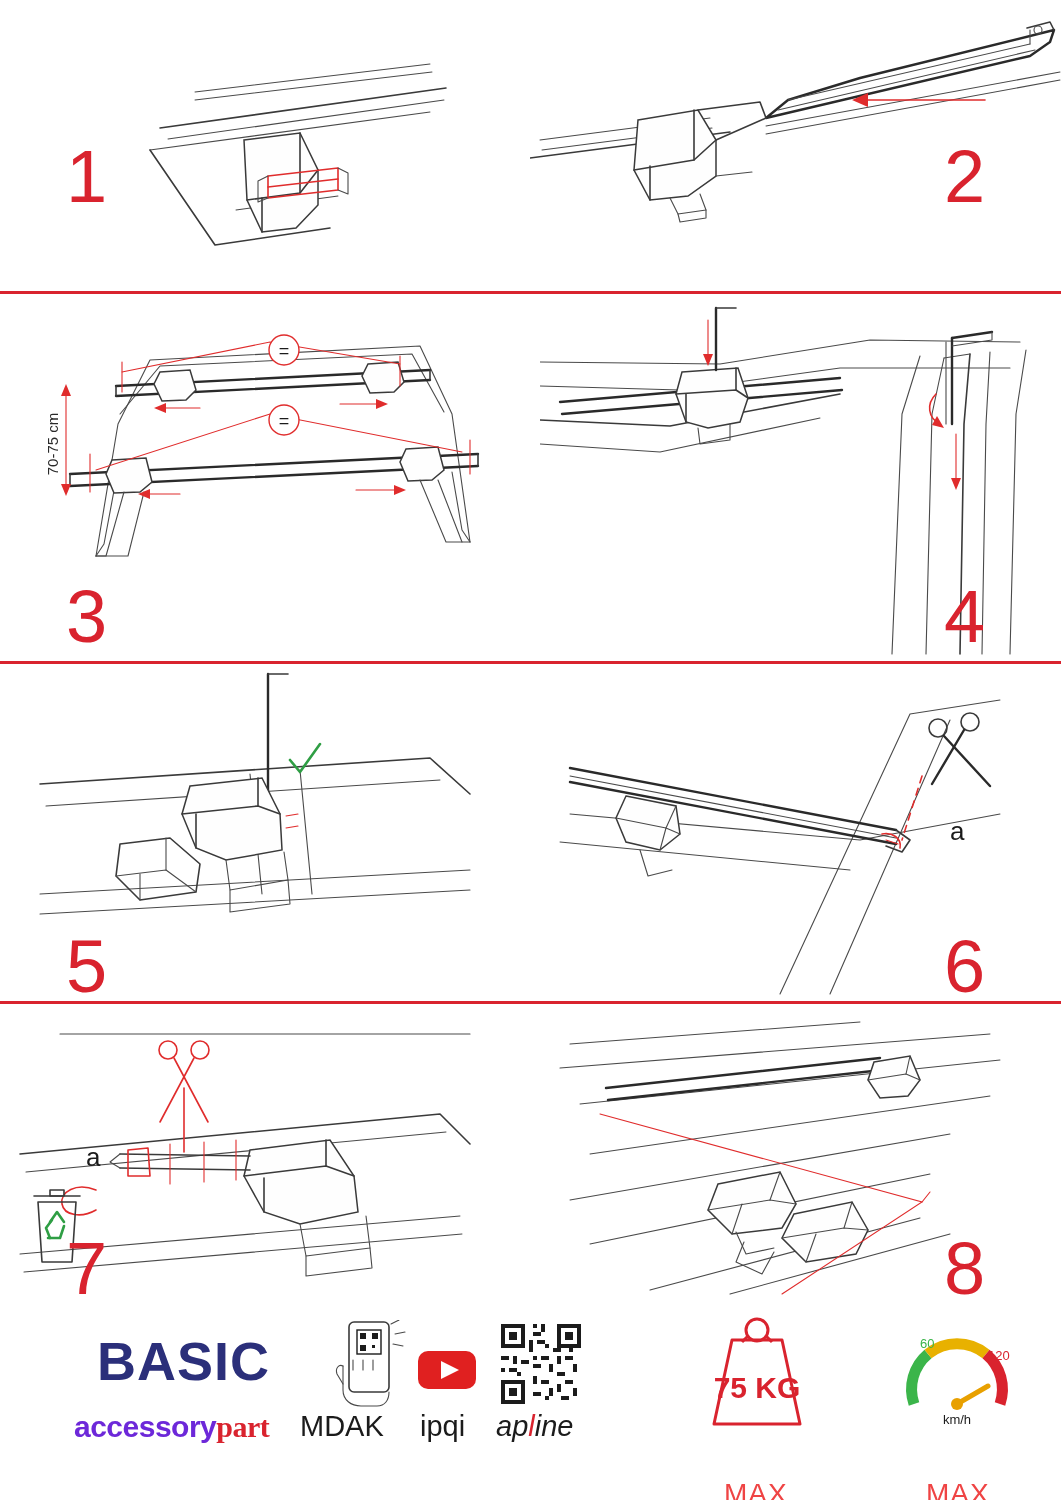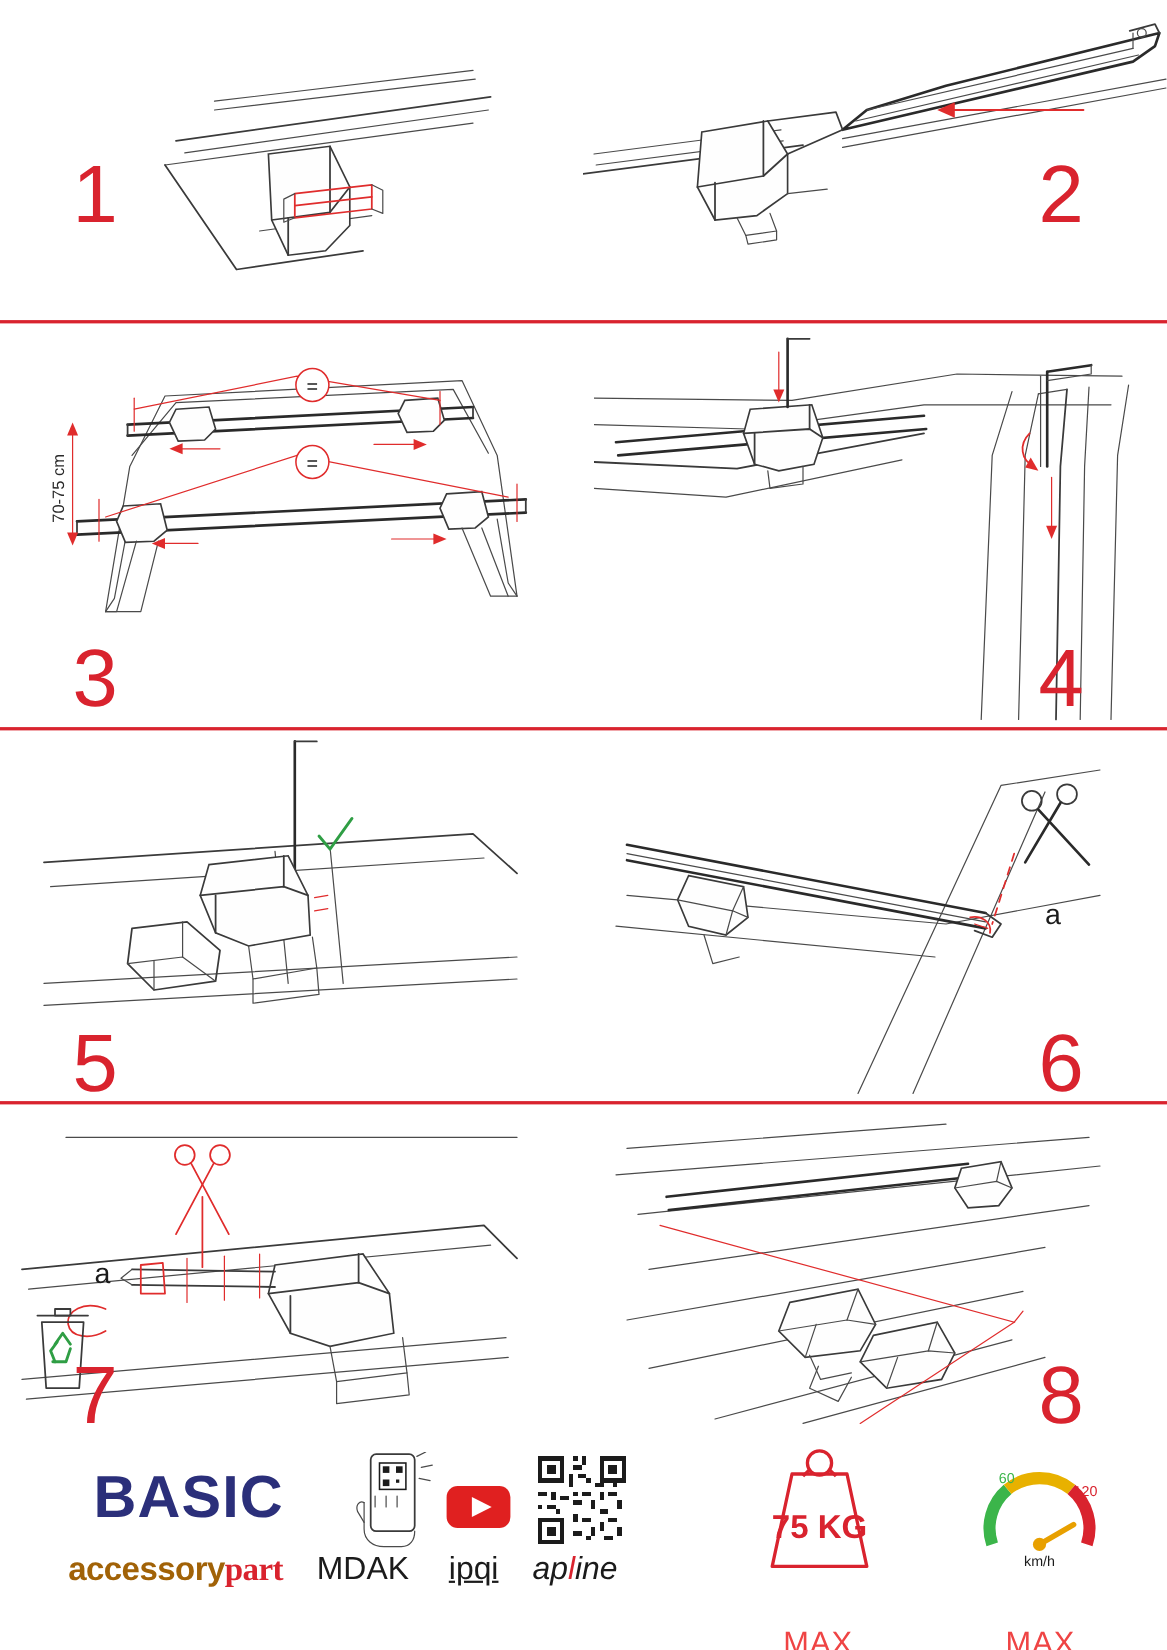--- a/index.html
+++ b/index.html
@@ -40,33 +40,33 @@
   .lk { fill:none; stroke:#3a3a3a; stroke-width:1.6; stroke-linejoin:round; stroke-linecap:round; }
   .lk-thin { fill:none; stroke:#4a4a4a; stroke-width:1.1; stroke-linejoin:round; stroke-linecap:round; }
   .lk-fat { fill:none; stroke:#2a2a2a; stroke-width:2.4; stroke-linejoin:round; stroke-linecap:round; }
   .fill-lt { fill:#fefefe; stroke:#3a3a3a; stroke-width:1.5; }
   .rd { fill:none; stroke:#e02c2c; stroke-width:1.6; stroke-linecap:round; stroke-linejoin:round; }
   .rd-thin { fill:none; stroke:#e02c2c; stroke-width:1.1; stroke-linecap:round; }
   .rd-f { fill:#e02c2c; }
   .gr { fill:none; stroke:#2f9e44; stroke-width:2.6; stroke-linecap:round; stroke-linejoin:round; }
 
   
-  .footer { position:absolute; left:0; top:1300px; width:856px; height:200px;text-align:center; }
+  .footer { position:absolute; left:12px; top:1300px; width:856px; height:200px;text-align:center; }
   .brand-basic {
     position:absolute; left:85px; top:30px;
     font-family:"Liberation Sans", sans-serif;
     font-size:54px; font-weight:700; color:#2b2f7a;
     letter-spacing:1px;
   }
   .brand-accessory {
     position:absolute; left:62px; top:110px;
     font-family:"Liberation Sans", sans-serif;
     font-size:30px; font-weight:700; letter-spacing:-0.5px;
   }
-  .brand-accessory .p1 { color:#a16207;margin-top:36px; }
+  .brand-accessory .p1 { color:#6d28d9;margin-top:36px; }
   .brand-accessory .p2 { color:#d9232e;font-family:Liberation Serif, serif; }
   .sublabel {
     position:absolute;
     font-family:"Liberation Sans", sans-serif;
     font-size:29px; font-weight:400; color:#1b1b1b;
     letter-spacing:0px;
   }
   .sublabel .accent { color:#d9232e; }
   .maxlabel {
     position:absolute;
@@ -433,21 +433,21 @@
       <path class="lk-thin" d="M66 24 L76 26"></path>
     </svg>
     <div class="sublabel" style="left:288px;top:110px;">
       <span>MD</span><span>AK</span>
     </div>
 
     <svg class="qr" style="left:405px;top:48px;" width="60" height="44" viewBox="0 0 60 44">
       <rect x="1" y="3" width="58" height="38" rx="10" fill="#e02020"></rect>
       <path d="M24 13 L42 22 L24 31 Z" fill="#ffffff"></path>
     </svg>
-    <div class="sublabel" style="left:408px;top:110px;text-decoration:underline;">ipqi</div>
+    <div class="sublabel" style="left:408px;top:110px;">ipqi</div>
 
     <svg class="qr" style="left:485px;top:20px;" width="88" height="88" viewBox="0 0 44 44" shape-rendering="crispEdges">
       <rect x="0" y="0" width="44" height="44" fill="#ffffff"></rect>
       <g fill="#1b1b1b">
         <rect x="2" y="2" width="12" height="12"></rect>
           <rect x="4" y="4" width="8" height="8" fill="#ffffff"></rect>
           <rect x="6" y="6" width="4" height="4"></rect>
         <rect x="30" y="2" width="12" height="12"></rect>
           <rect x="32" y="4" width="8" height="8" fill="#ffffff"></rect>
           <rect x="34" y="6" width="4" height="4"></rect>

